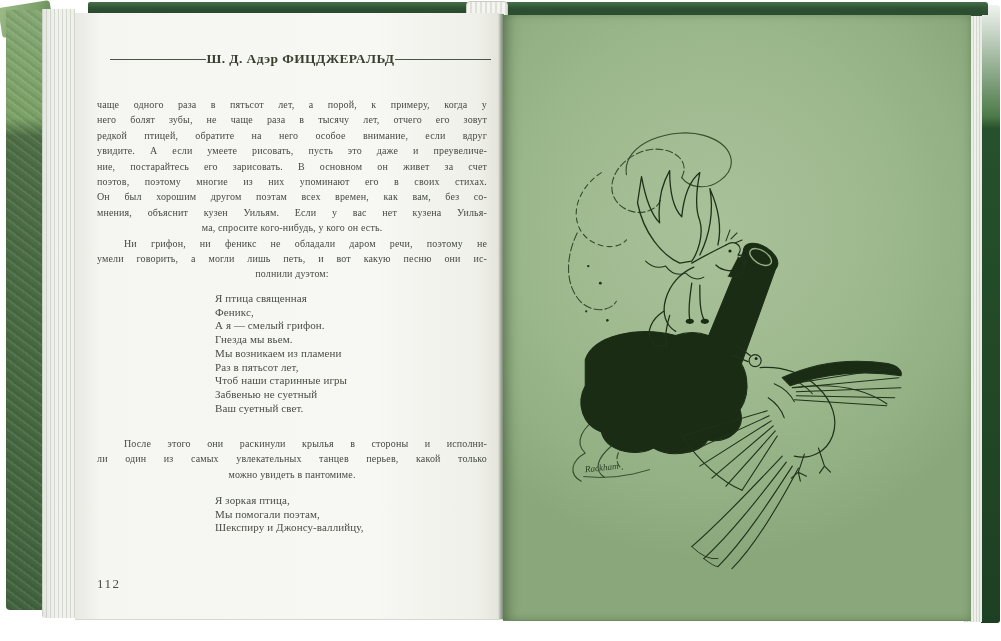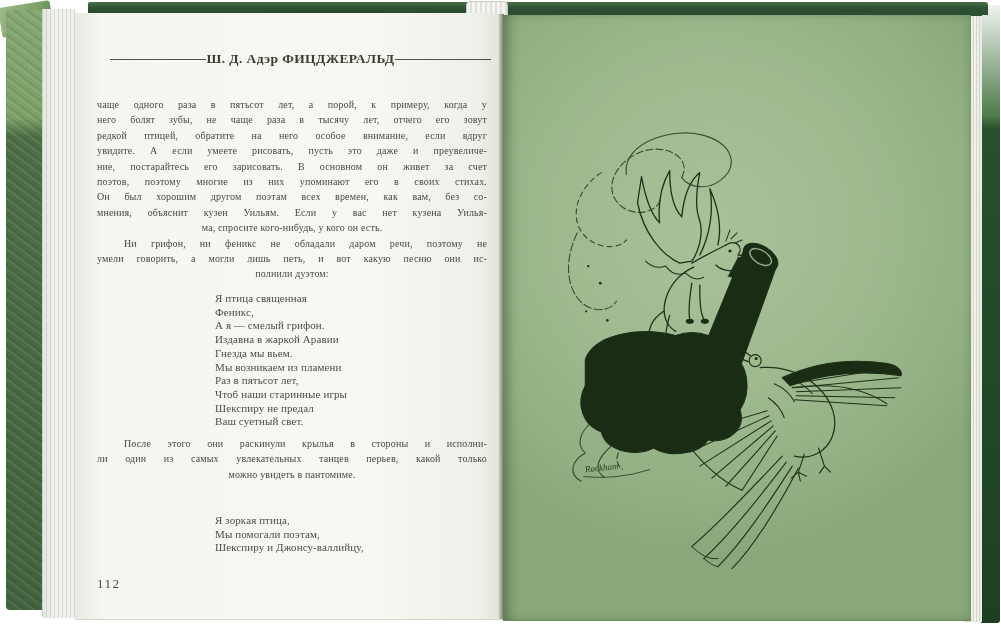--- a/index.html
+++ b/index.html
@@ -87,21 +87,21 @@
   .prose1{top:84px;}
   .prose2{top:423px;}
   .jline{text-align:justify;text-align-last:justify;}
   .lline{text-align:center;}
   .indent{text-indent:27px;}
   .poem{
     position:absolute;left:140px;width:260px;
     color:#4a4f44;font-size:11px;line-height:13.7px;letter-spacing:.1px;
   }
   .poem1{top:279px;}
-  .poem2{top:481px;margin-top:20px;}
+  .poem2{top:481px;}
   .pagenum{
     position:absolute;left:22px;width:390px;top:563px;text-align:left;
     font-size:13px;letter-spacing:1.5px;color:#4a4f43;
   }
   
   .illo{position:absolute;left:38px;top:98px;width:382px;height:465px;}
 </style>
 </head>
 <body>
 
@@ -133,26 +133,25 @@
     <div class="lline">ма, спросите кого-нибудь, у кого он есть.</div>
     <div class="jline indent">Ни грифон, ни феникс не обладали даром речи, поэтому не</div>
     <div class="jline">умели говорить, а могли лишь петь, и вот какую песню они ис-</div>
     <div class="lline">полнили дуэтом:</div>
   </div>
 
   <div class="poem poem1">
     <div>Я птица священная</div>
     <div>Феникс,</div>
     <div>А я — смелый грифон.</div>
-    <div>Издавна в жаркой Аравии</div>
     <div>Гнезда мы вьем.</div>
     <div>Мы возникаем из пламени</div>
     <div>Раз в пятьсот лет,</div>
     <div>Чтоб наши старинные игры</div>
-    <div>Шекспиру не предал</div>
+    <div>Забвенью не суетный</div>
     <div>Ваш суетный свет.</div>
   </div>
 
   <div class="textblock prose2">
     <div class="jline indent">После этого они раскинули крылья в стороны и исполни-</div>
     <div class="jline">ли один из самых увлекательных танцев перьев, какой только</div>
     <div class="lline">можно увидеть в пантомиме.</div>
   </div>
 
   <div class="poem poem2">

